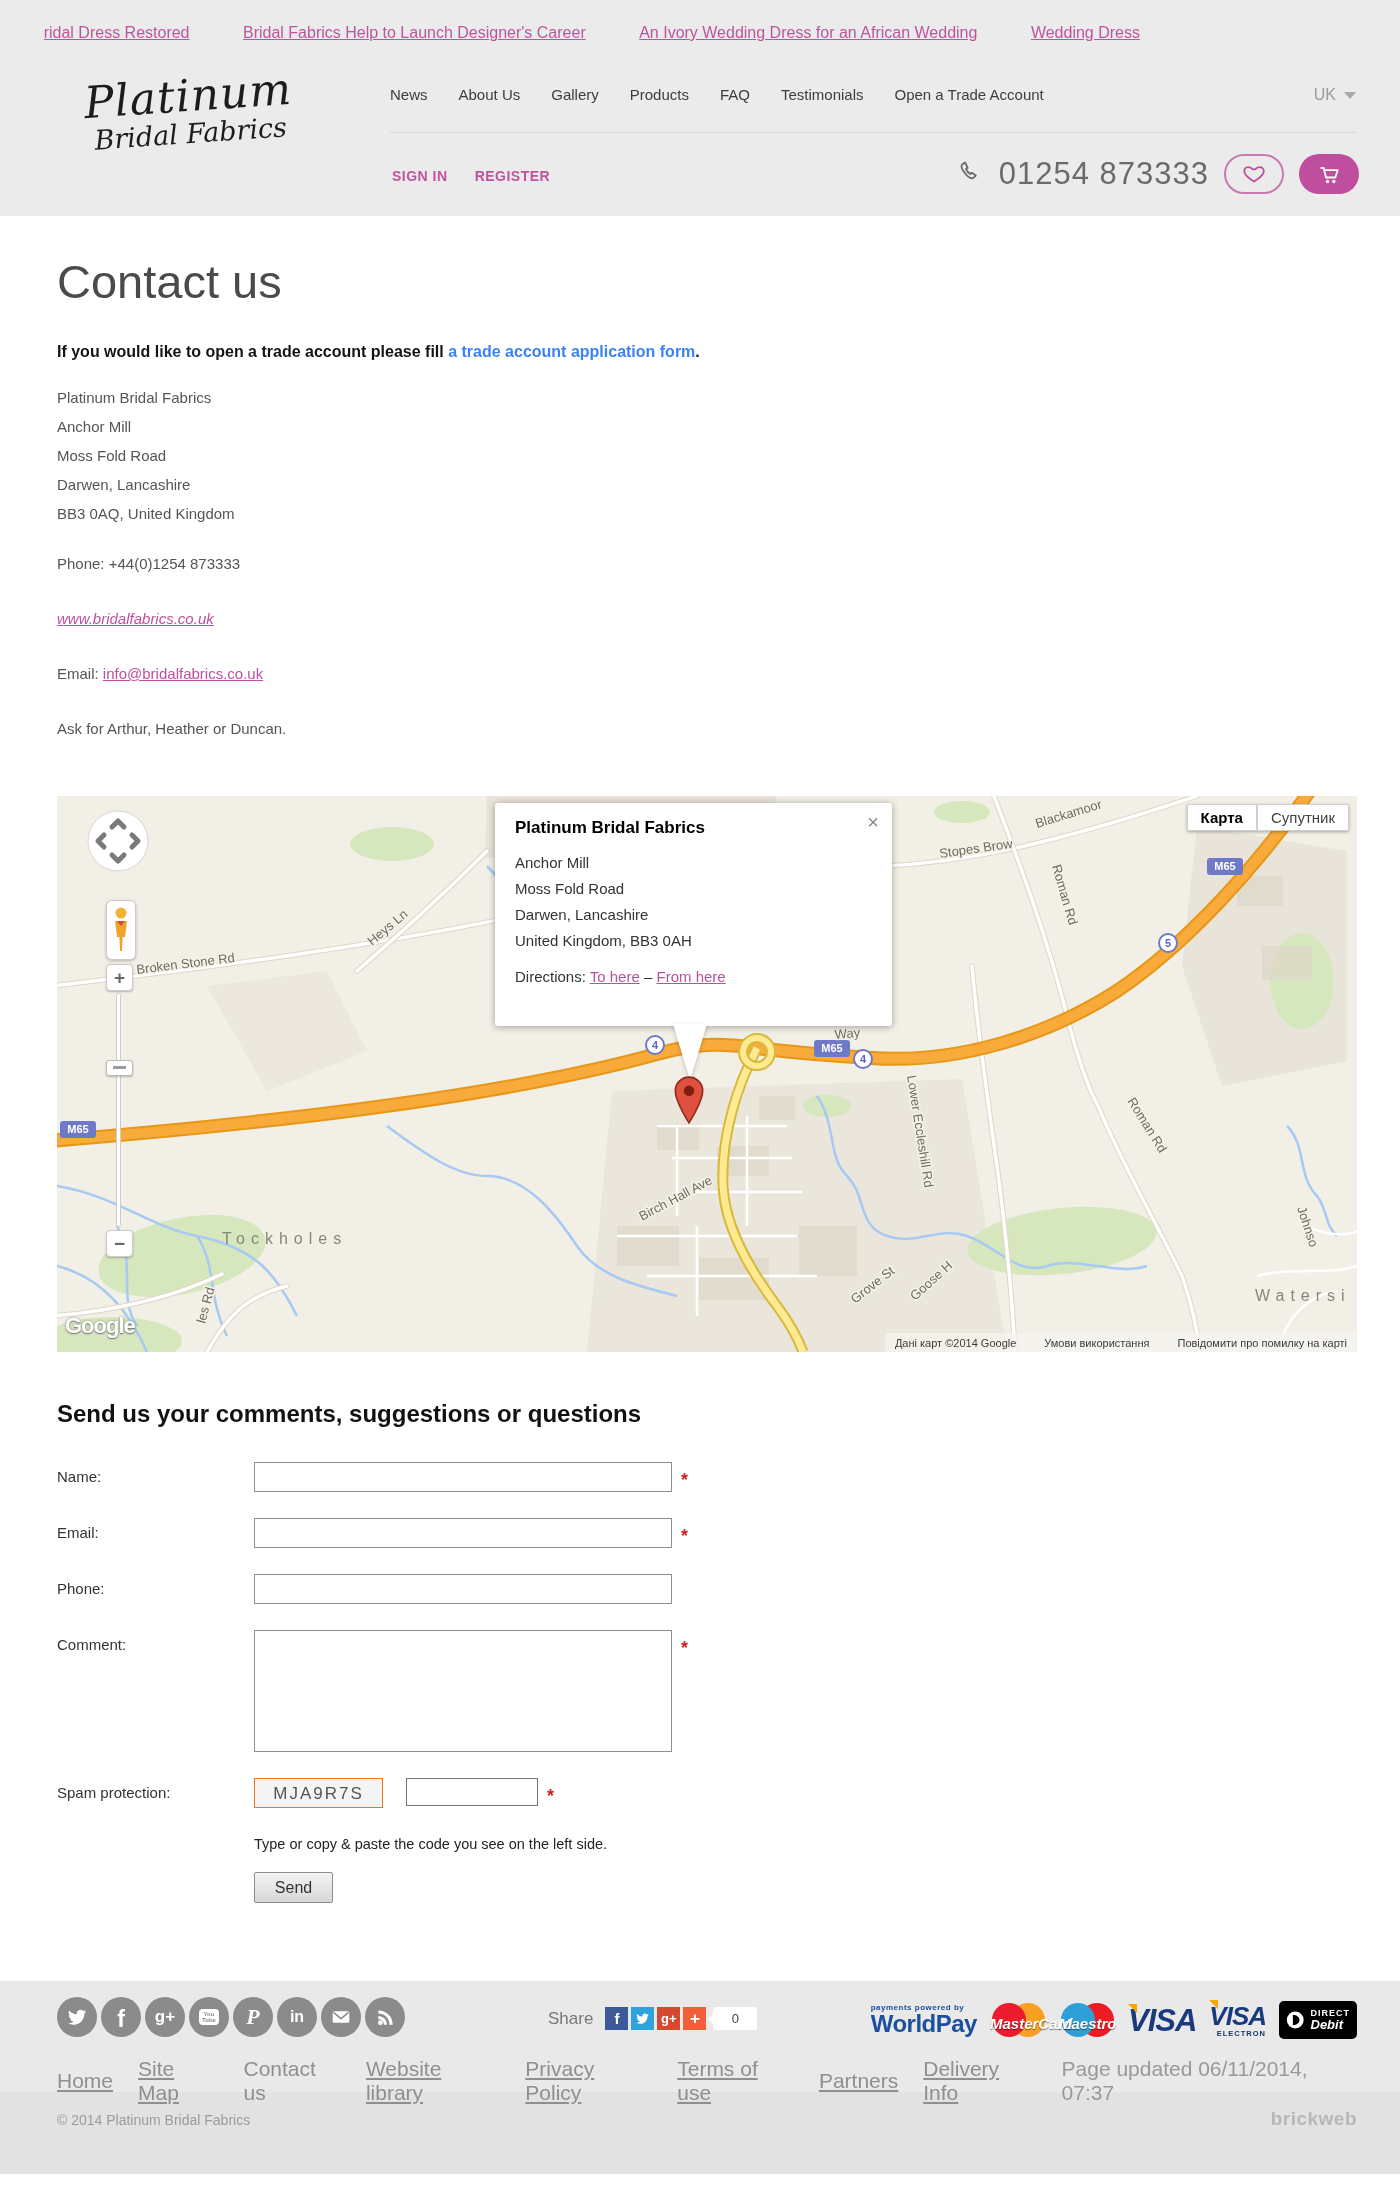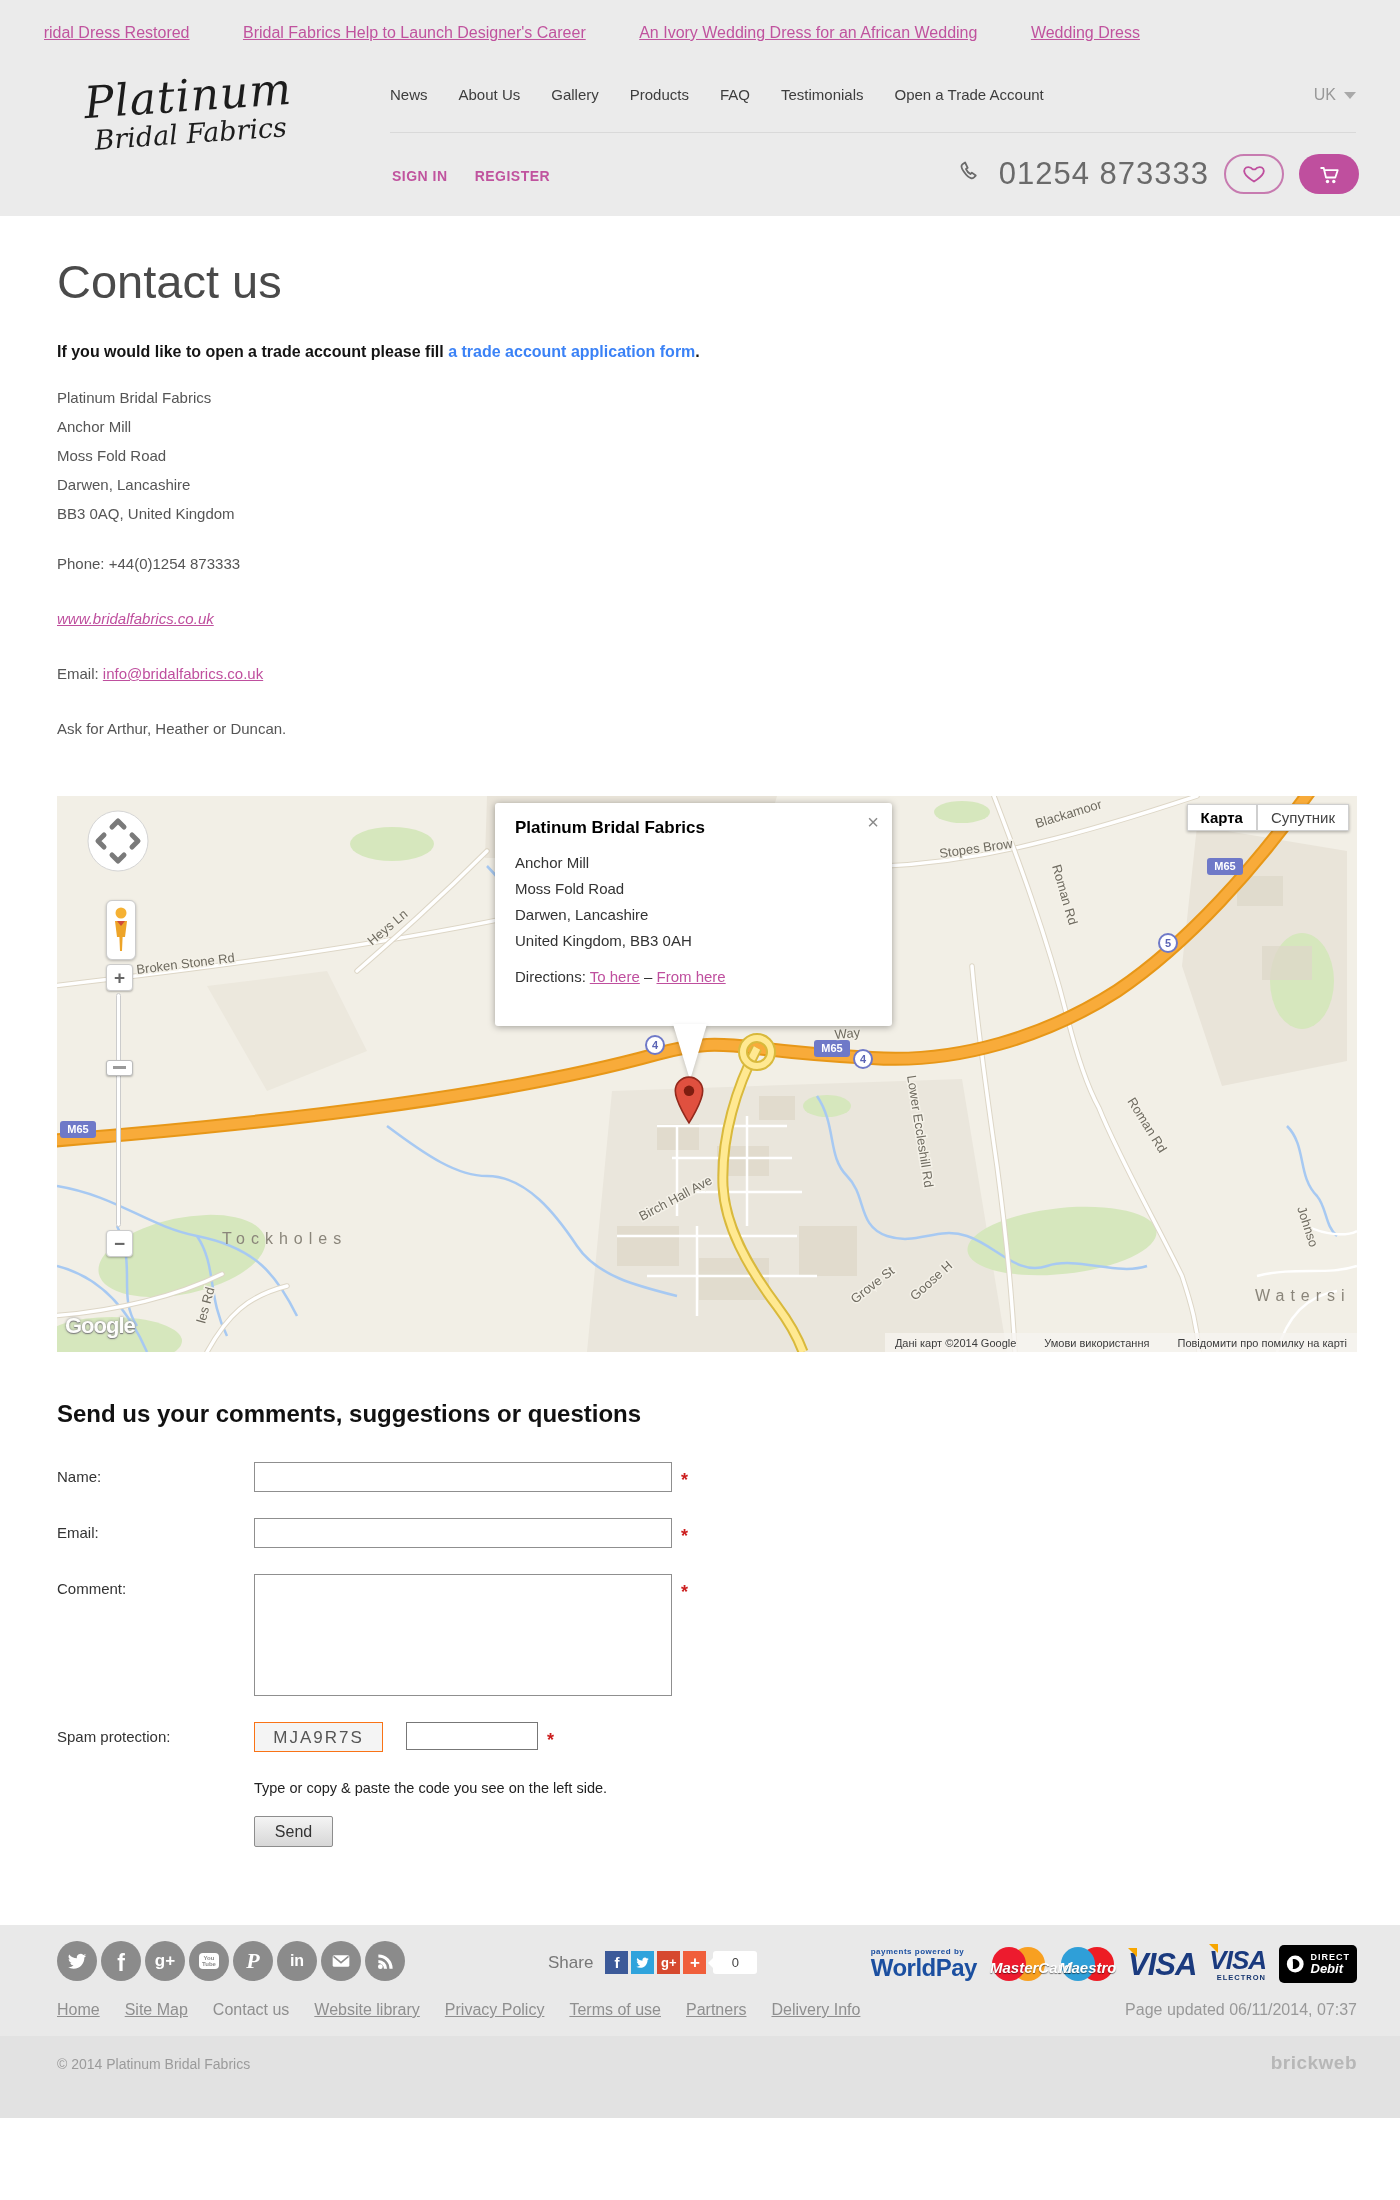--- a/index.html
+++ b/index.html
@@ -117,21 +117,21 @@
   .cc .cc-word{position:absolute;z-index:2;left:0;right:0;top:13px;text-align:center;color:#fff;font-size:15px;font-style:italic;font-weight:bold;text-shadow:0 1px 1px rgba(0,0,0,.5);}
   .visa{font-style:italic;font-weight:bold;color:#1a3a7e;font-size:31px;letter-spacing:-1px;position:relative;line-height:1;}
   .visa:before{content:"";position:absolute;left:0;top:-1px;border-left:9px solid transparent;border-top:9px solid #f7a600;}
   .visa-e{line-height:1;text-align:right;}
   .visa-e .visa{font-size:26px;}
   .visa-e .elec{display:block;font-size:7.5px;font-weight:bold;color:#15356f;letter-spacing:1px;margin-top:1px;}
   .dd{width:78px;height:38px;background:#000;border-radius:5px;color:#fff;display:flex;align-items:center;gap:6px;padding:16px 7px;box-sizing:border-box;}
   .dd-words{line-height:1;}
   .dd-l1{font-size:9px;letter-spacing:1px;font-weight:bold;}
   .dd-l2{font-size:13px;font-weight:bold;font-style:italic;}
-  .links-row{position:absolute;left:0;right:0;top:76px;display:flex;gap:25px;font-size:16px;align-items:center;}
+  .links-row{position:absolute;left:0;right:0;top:76px;display:flex;gap:25px;font-size:21px;align-items:center;}
   .links-row a{color:#8f8f8f;text-decoration:underline;}
   .links-row a.current{text-decoration:none;}
   .updated{margin-left:auto;color:#999;}
   .bottom-row{position:absolute;left:0;right:0;top:127px;display:flex;align-items:baseline;font-size:14px;color:#9b9b9b;}
   .brickweb{margin-left:auto;font-weight:bold;font-size:19px;color:#b7b7b7;letter-spacing:.5px;}
 </style>
 </head>
 <body>
 
 <div class="masthead">
@@ -396,20 +396,24 @@
       <label class="form-label">Name:</label>
       <input class="tin" type="text" style="">
       <span class="req">*</span>
     </div>
     <div class="form-row">
       <label class="form-label">Email:</label>
       <input class="tin" type="text" style="">
       <span class="req">*</span>
     </div>
     <div class="form-row">
+      <label class="form-label">Phone:</label>
+      <input class="tin" type="text" style="">
+    </div>
+    <div class="form-row">
       <label class="form-label">Comment:</label>
       <textarea class="tin" style=""></textarea>
       <span class="req">*</span>
     </div>
     <div class="form-row spam-row">
       <label class="form-label">Spam protection:</label>
       <div class="captcha">MJA9R7S</div>
       <input class="tin code-input" type="text" style="">
       <span class="req">*</span>
     </div>

